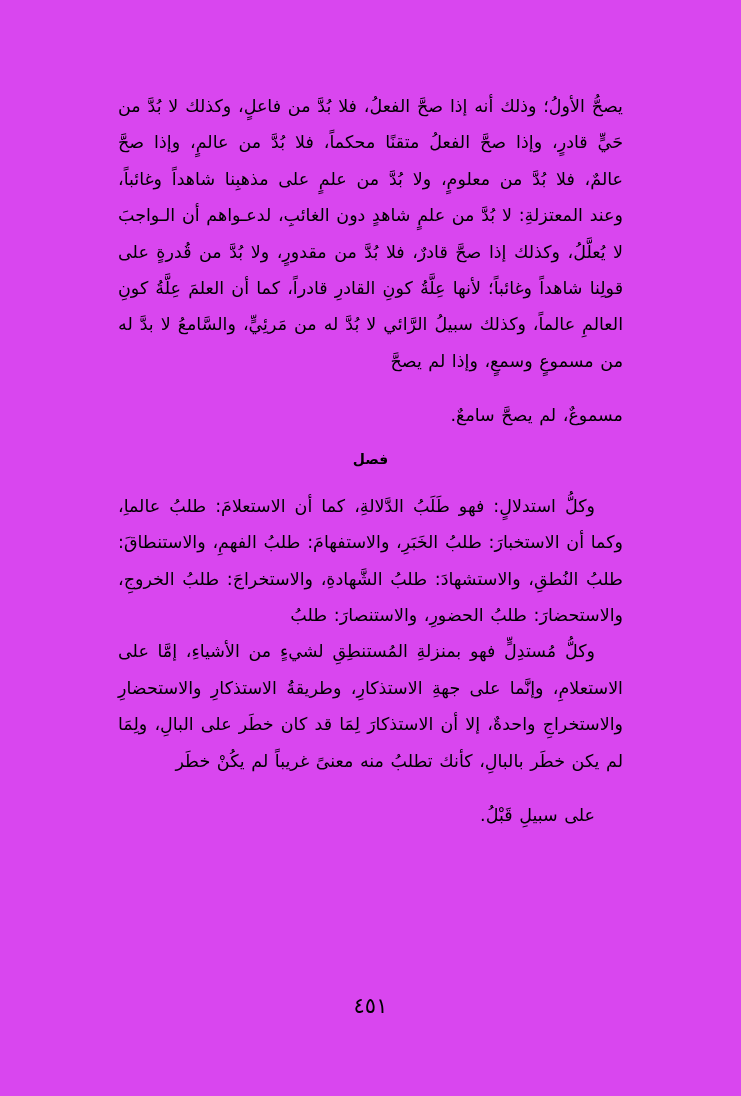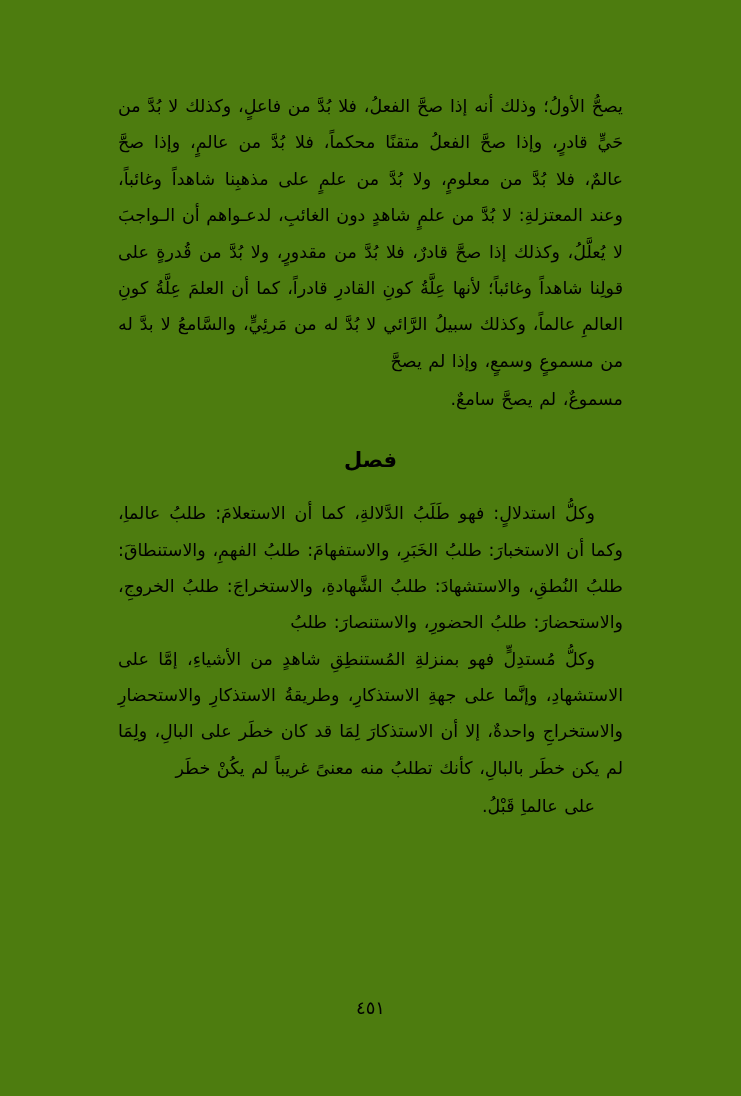--- a/index.html
+++ b/index.html
@@ -14,21 +14,21 @@
     overflow: hidden;
     font-family: "DejaVu Sans", sans-serif;
     color: #000000;
   }
   .page {
     position: absolute;
     top: 0;
     left: 0;
     width: 741px;
     height: 1096px;
-    background: #4d7c0f;
+    background: #d946ef;
   }
   .text-column {
     position: absolute;
     top: 88px;
     right: 118px;
     left: 118px;
     direction: rtl;
     text-align: justify;
   }
   .para {
@@ -37,38 +37,38 @@
     text-align: justify;
     text-align-last: right;
     margin: 0 0 0 0;
     letter-spacing: 0;
     word-spacing: 1px;
   }
   .para.indent-first {
     text-indent: 28px;
   }
   .section-head {
-    font-size: 21px;
+    font-size: 14px;
     text-align: center;
-    margin: 26px 0 18px 0;
+    margin: 14px 0 18px 0;
     line-height: 1.6;
   }
   .page-number {
     position: absolute;
     bottom: 78px;
     left: 0;
     right: 0;
     text-align: center;
-    font-size: 18px;
+    font-size: 21px;
     letter-spacing: 1px;
   }
   .ending-center {
     display: block;
     text-align: center;
-    margin-top: 2px;
+    margin-top: 18px;
   }
 </style>
 </head>
 <body>
 
 <div class="page">
 
   <div class="text-column">
 
     <p class="para">
@@ -77,21 +77,21 @@
     </p>
 
     <h2 class="section-head">فصل</h2>
 
     <p class="para indent-first">
       <span>وكلُّ استدلالٍ: فهو طَلَبُ الدَّلالةِ، كما أن الاستعلامَ: طلبُ عالماِ، وكما أن الاستخبارَ: طلبُ الخَبَرِ، والاستفهامَ: طلبُ الفهمِ، والاستنطاقَ: طلبُ النُطقِ، والاستشهادَ: طلبُ الشَّهادةِ، والاستخراجَ: طلبُ الخروجِ، والاستحضارَ: طلبُ الحضورِ، والاستنصارَ: طلبُ</span>
     </p>
 
 
     <p class="para indent-first">
-      <span>وكلُّ مُستدِلٍّ فهو بمنزلةِ المُستنطِقِ شاهدٍ من الأشياءِ، إمَّا على الاستشهادِ، وإنَّما على جهةِ الاستذكارِ، وطريقةُ الاستذكارِ والاستحضارِ والاستخراجِ واحدةٌ، إلا أن الاستذكارَ لِمَا قد كان خطَر على البالِ، ولِمَا لم يكن خطَر بالبالِ، كأنك تطلبُ منه معنىً غريباً لم يكُنْ خطَر</span>
-      <span class="ending-center">على عالماِ قَبْلُ.</span>
+      <span>وكلُّ مُستدِلٍّ فهو بمنزلةِ المُستنطِقِ لشيءٍ من الأشياءِ، إمَّا على الاستعلامِ، وإنَّما على جهةِ الاستذكارِ، وطريقةُ الاستذكارِ والاستحضارِ والاستخراجِ واحدةٌ، إلا أن الاستذكارَ لِمَا قد كان خطَر على البالِ، ولِمَا لم يكن خطَر بالبالِ، كأنك تطلبُ منه معنىً غريباً لم يكُنْ خطَر</span>
+      <span class="ending-center">على سبيلِ قَبْلُ.</span>
     </p>
 
   </div>
 
   <div class="page-number">٤٥١</div>
 
 </div>
 
 </body></html>

